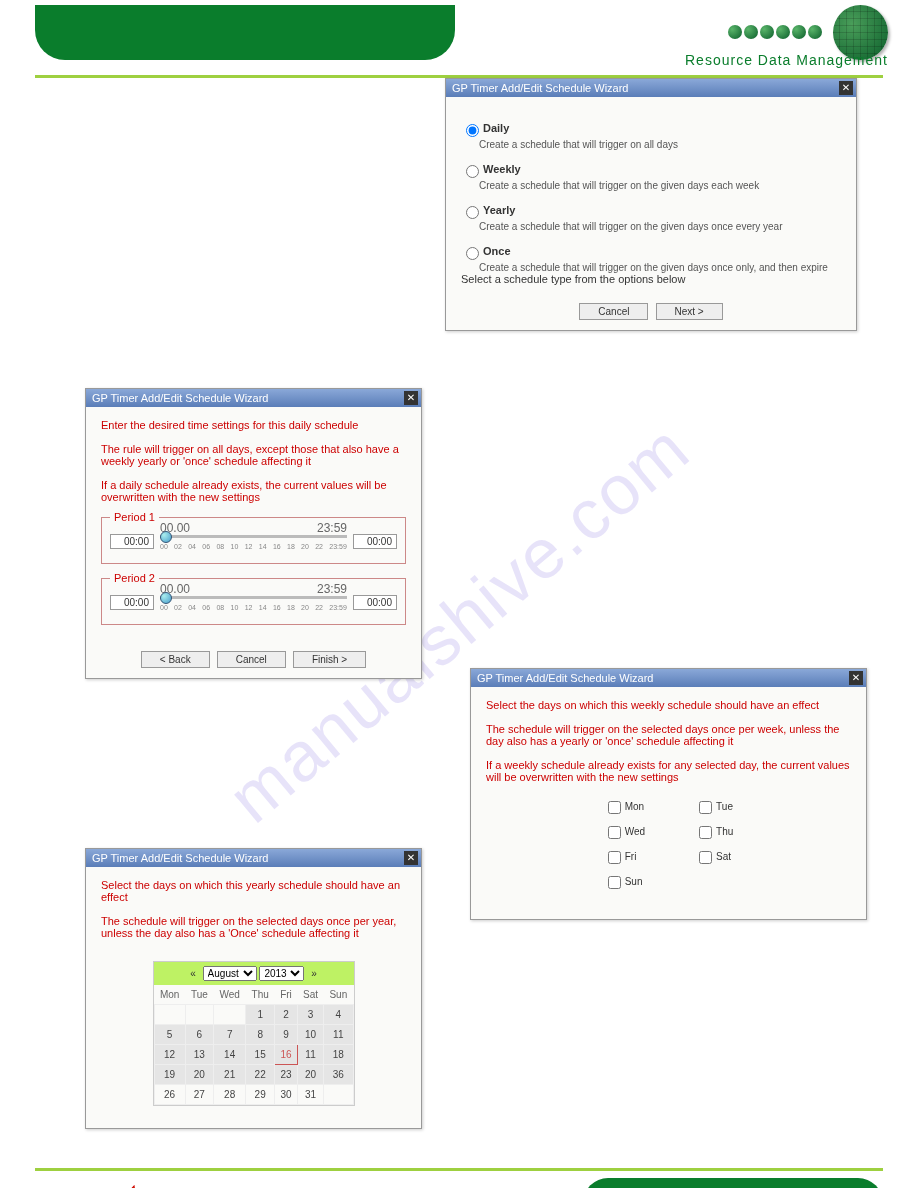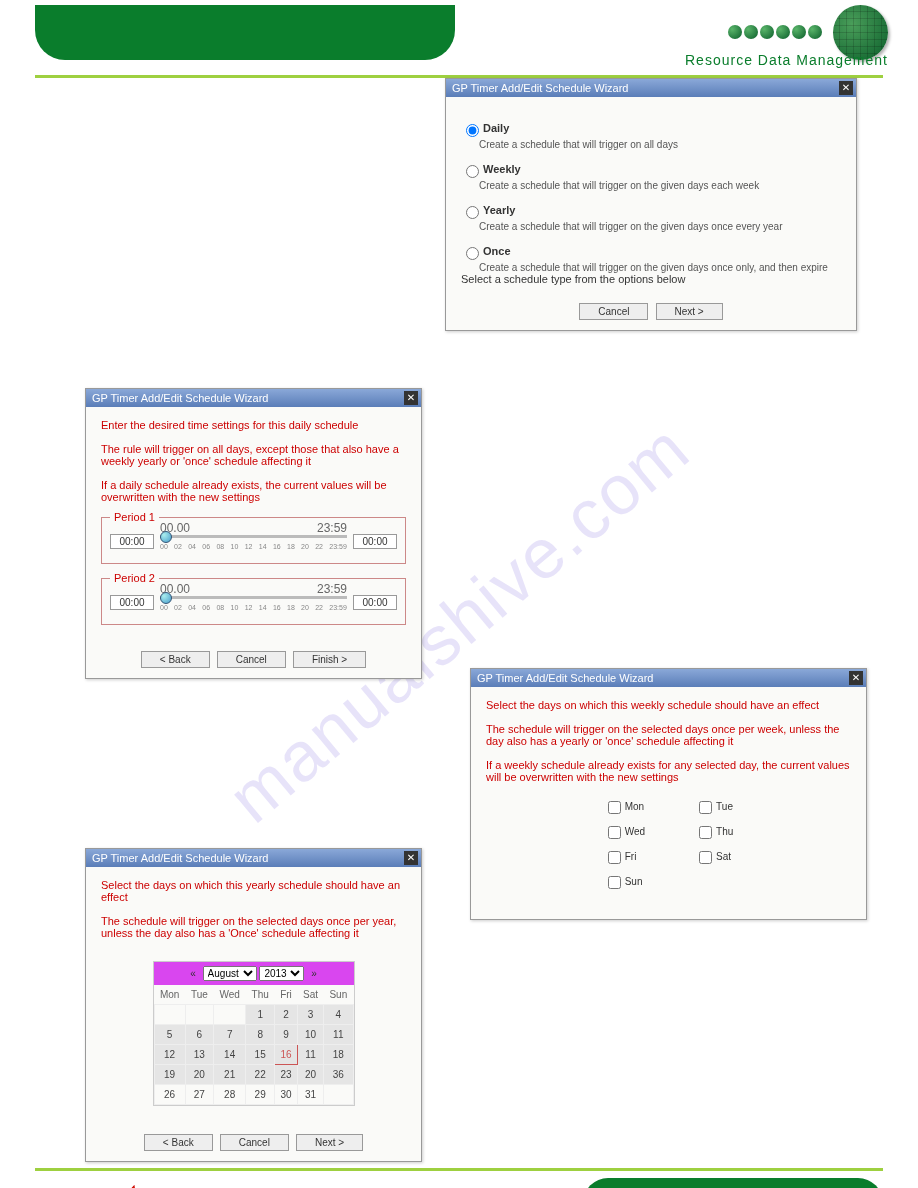--- a/index.html
+++ b/index.html
@@ -20,32 +20,32 @@
 .redtxt{color:#c00}
 .radio-row{margin:12px 0 2px}
 .radio-row input{margin-right:4px;vertical-align:middle}
 .radio-row b{font-weight:bold}
 .desc{font-size:10px;color:#555;margin-left:18px}
 .btnrow{text-align:center;padding:6px 0 10px}
 .btn{display:inline-block;border:1px solid #999;background:#eee;padding:2px 18px;font-size:10px;margin:0 2px;cursor:pointer}
 fieldset.period{border:1px solid #c88;margin:8px 0;padding:6px 8px 10px}
 fieldset.period legend{color:#c00;font-size:11px;padding:0 4px}
 .slider-row{display:flex;align-items:center;gap:6px}
-.tbox{border:1px solid #999;padding:1px 4px;font-size:10px;background:#fff;width:34px;text-align:center}
+.tbox{border:1px solid #999;padding:1px 4px;font-size:10px;background:#fff;width:34px;text-align:right}
 .track{flex:1;position:relative;height:24px}
 .rail{position:absolute;top:6px;left:0;right:0;height:3px;background:#bbb}
 .thumb{position:absolute;top:2px;left:0;width:10px;height:10px;border-radius:50%;background:radial-gradient(circle at 30% 30%,#aee,#4a9ecc);border:1px solid #357}
 .ticks{position:absolute;top:14px;left:0;right:0;display:flex;justify-content:space-between;font-size:7px;color:#888}
 .tiny{font-size:12px;color:#666;text-align:left}
 .days{display:flex;gap:50px;justify-content:center;margin:15px 0}
 .col{display:flex;flex-direction:column;gap:6px}
 .col label{font-size:10px}
 .col input{margin-right:4px;vertical-align:middle}
 .cal{margin:10px auto;border:1px solid #ccc;width:200px;font-size:10px}
-.cal-head{text-align:center;padding:4px;background:#d946ef}
+.cal-head{text-align:center;padding:4px;background:#bef264}
 .cal-head select{font-size:10px}
 .arrow{padding:0 4px;cursor:pointer}
 .cal table{width:100%;border-collapse:collapse;font-size:10px}
 .cal th{padding:4px;font-weight:normal;color:#666}
 .cal td{text-align:center;padding:4px;border:1px solid #eee;color:#444;cursor:pointer}
 .cal td.grey{background:#e5e5e5}
 .cal td.hl{border:1px solid #c55;color:#c55}
 .watermark{position:absolute;left:50%;top:50%;transform:translate(-50%,-50%) rotate(-40deg);font-size:70px;color:rgba(120,100,220,0.18);font-family:Arial;pointer-events:none;letter-spacing:2px}
 .footer{height:60px;position:relative}
 .green-line2{height:3px;background:#9ed040;margin:0 35px}
@@ -267,25 +267,20 @@
                 <td>28</td>
                 <td>29</td>
                 <td>30</td>
                 <td>31</td>
                 <td></td>
               </tr>
             </tbody>
           </table>
       </div>
     </div>
-    <div class="btnrow">
-      <span class="btn">&lt; Back</span>
-      <span class="btn">Cancel</span>
-      <span class="btn">Next &gt;</span>
-    </div>
   </div>
 
 </div>
 
 <div class="footer">
   <div class="green-line2"></div>
   <div class="lightning">
     <svg viewBox="0 0 24 24">
         <polygon points="12,1 2,12 10,12 8,23 22,9 13,9" fill="#ffcc00" stroke="#c00" stroke-width="1"></polygon>
       </svg>

